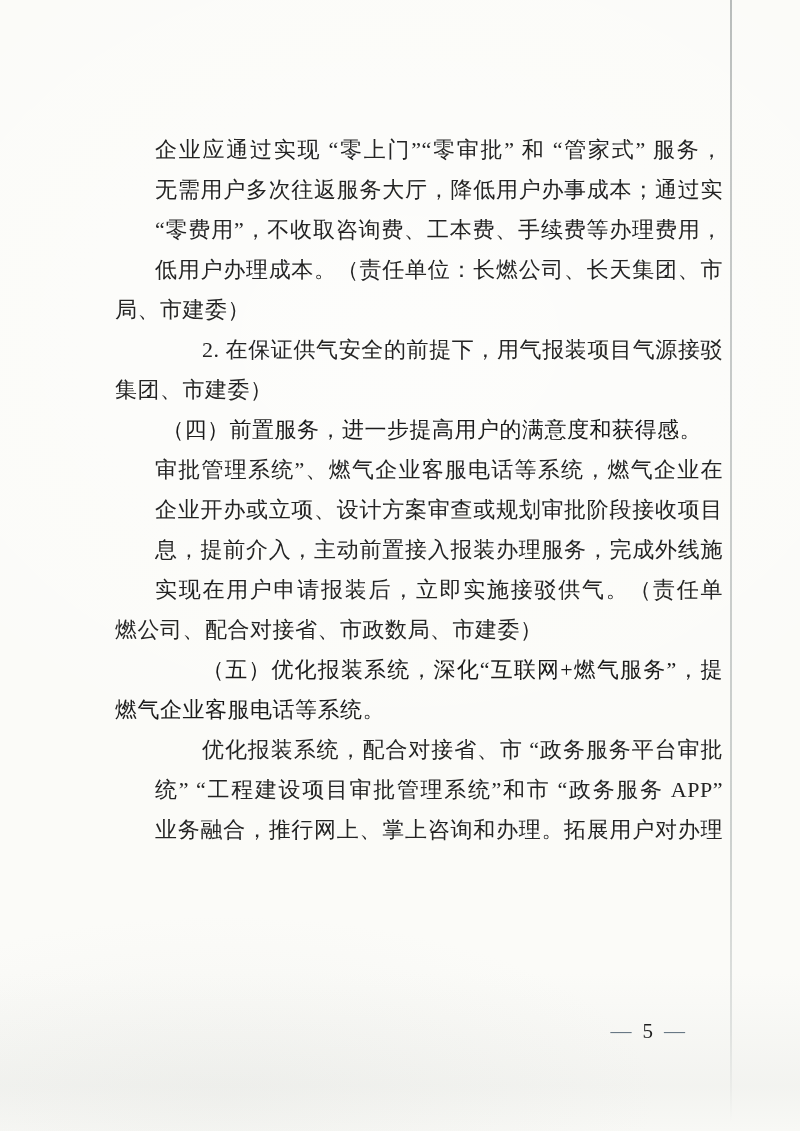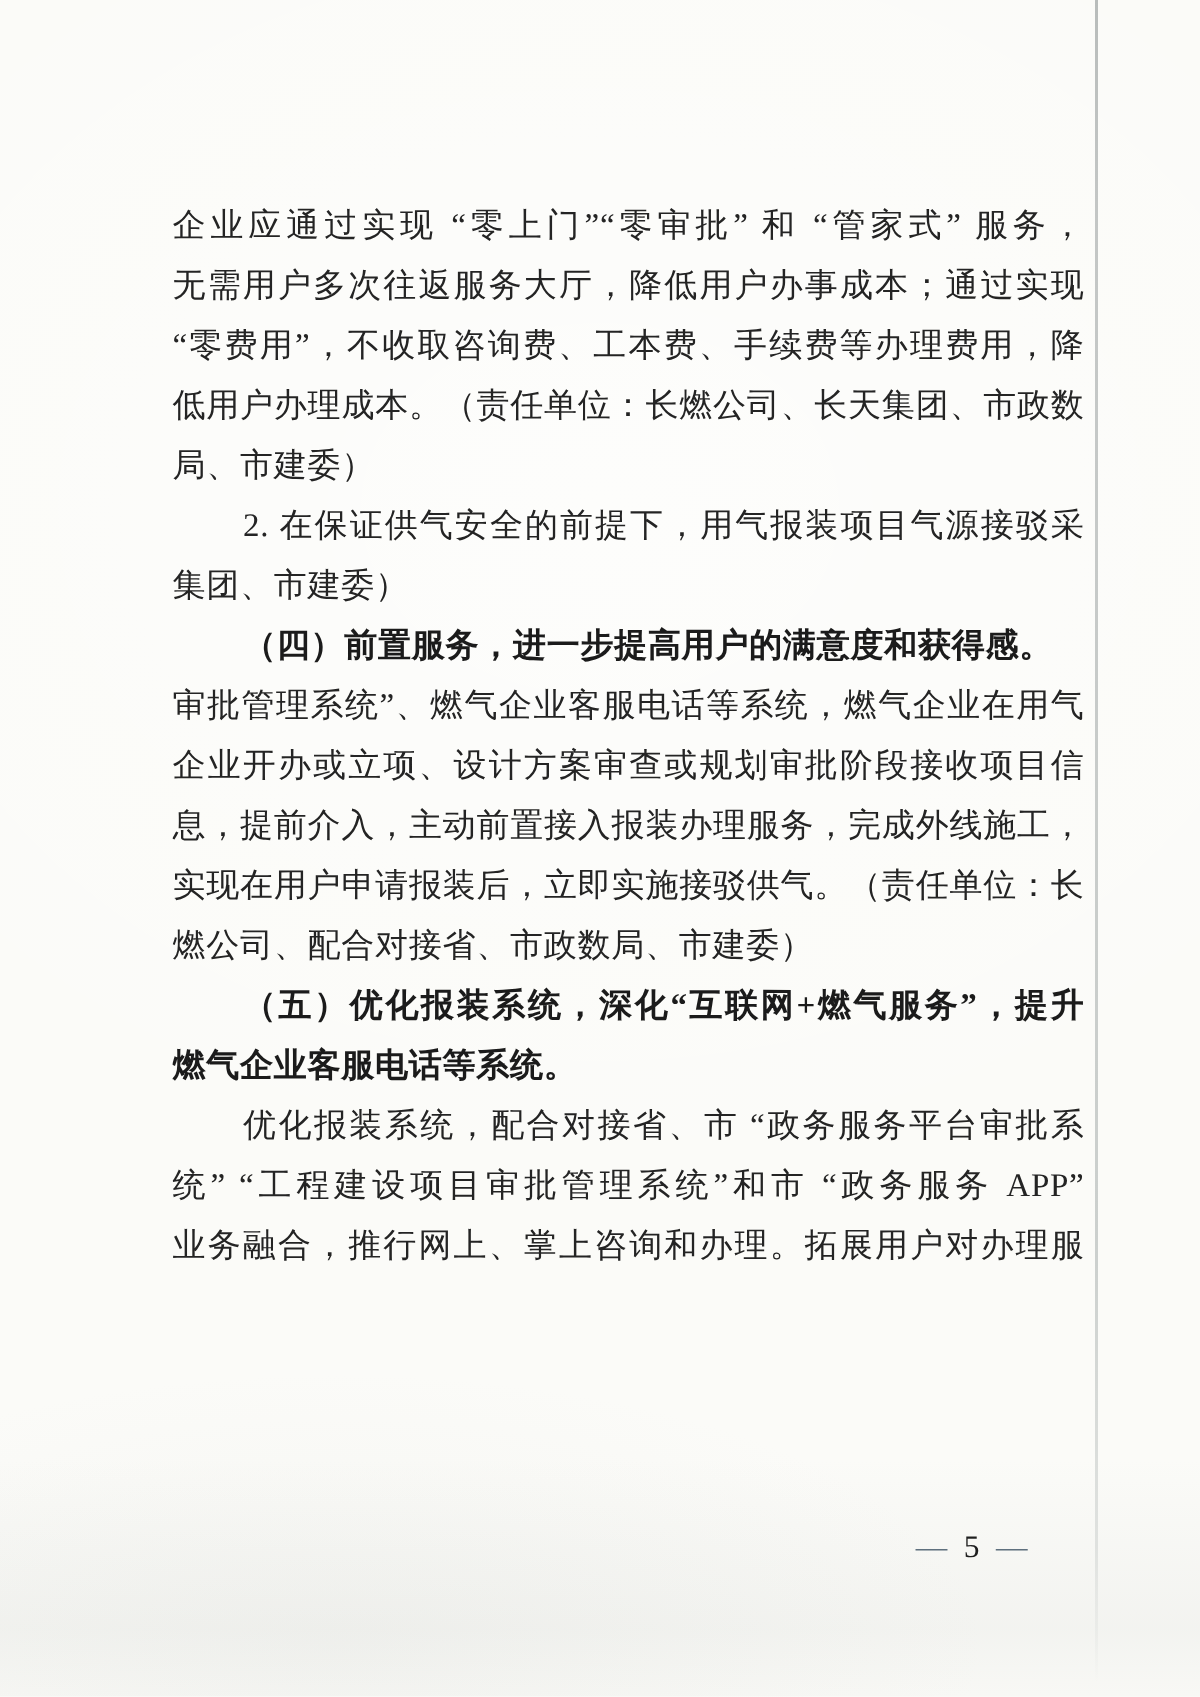--- a/index.html
+++ b/index.html
@@ -53,26 +53,27 @@
     height: 40px;
     line-height: 40px;
     font-size: 22px;
     letter-spacing: 0.5px;
     color: var(--ink);
     overflow: hidden;
   }
   .jf {
     text-align: justify;
     text-align-last: justify;
+    margin-left: 40px;
   }
   .ind {
     text-indent: 47px;
   }
   .hd {
-    font-weight: 700;
+    font-weight: 400;
     color: var(--heading-ink);
   }
   .footer {
     position: absolute;
     top: 1018px;
     right: 114px;
     font-size: 21px;
     line-height: 26px;
     color: var(--footer-ink);
     letter-spacing: 1px;

